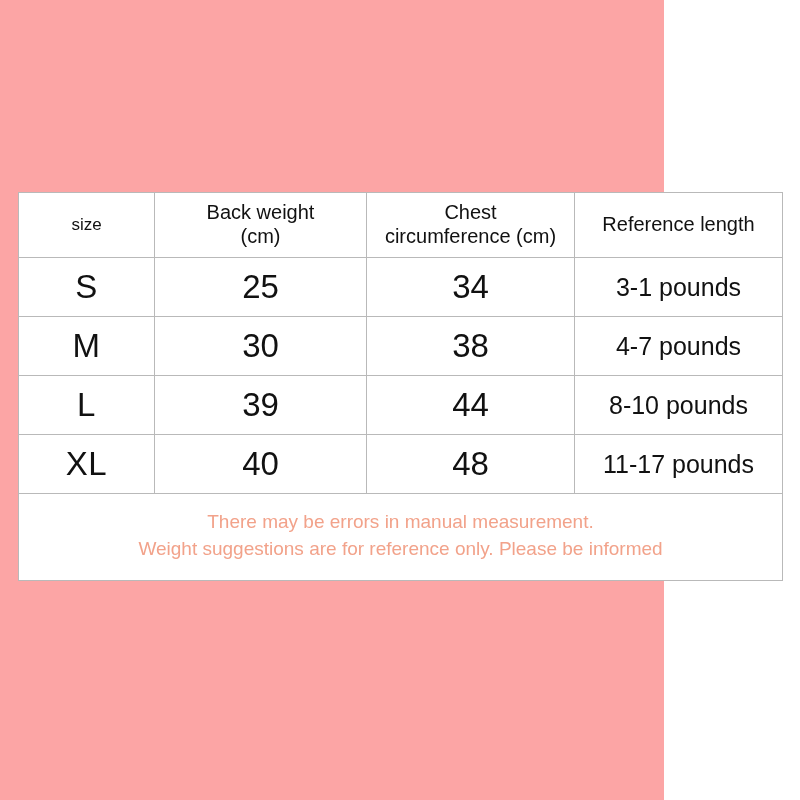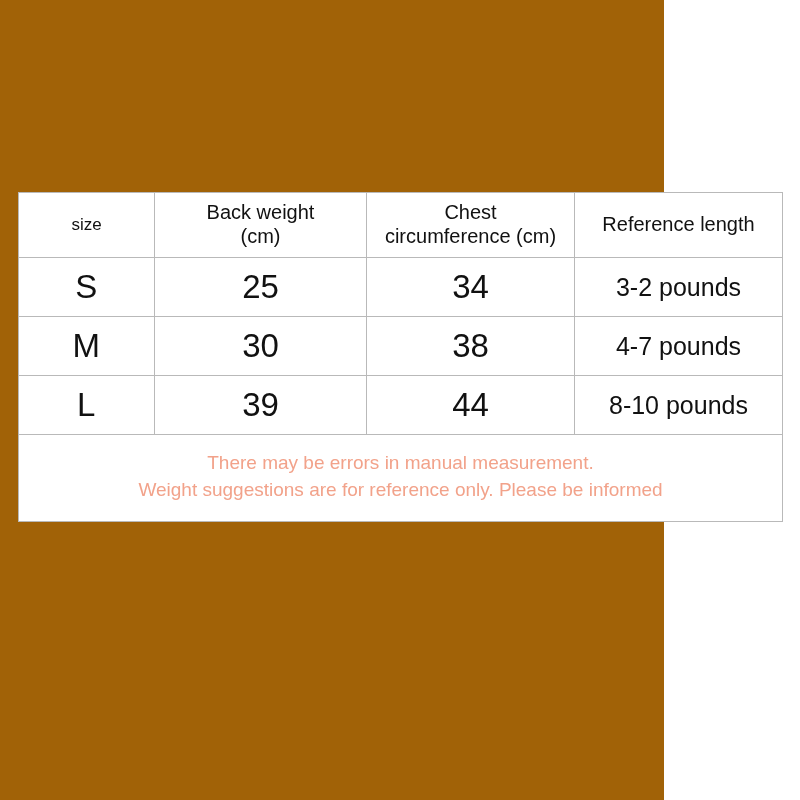--- a/index.html
+++ b/index.html
@@ -10,21 +10,21 @@
     width: 800px;
     height: 800px;
     background: #ffffff;
     font-family: "Liberation Sans", sans-serif;
     overflow: hidden;
   }
   .page {
     position: relative;
     width: 664px;
     height: 800px;
-    background: #a16207;
+    background: #fca5a5;
   }
   .table-wrap {
     position: absolute;
     left: 18px;
     top: 192px;
     width: 764px;
   }
   table.size-table {
     border-collapse: collapse;
     width: 764px;
@@ -108,37 +108,43 @@
             <div>circumference (cm)</div>
           </td>
           <td>Reference length</td>
         </tr>
 
 
         <tr class="data-row">
           <td class="cell-size">S</td>
           <td class="cell-back">25</td>
           <td class="cell-chest">34</td>
-          <td class="cell-ref">3-2 pounds</td>
+          <td class="cell-ref">3-1 pounds</td>
         </tr>
 
         <tr class="data-row">
           <td class="cell-size">M</td>
           <td class="cell-back">30</td>
           <td class="cell-chest">38</td>
           <td class="cell-ref">4-7 pounds</td>
         </tr>
 
         <tr class="data-row">
           <td class="cell-size">L</td>
           <td class="cell-back">39</td>
           <td class="cell-chest">44</td>
           <td class="cell-ref">8-10 pounds</td>
         </tr>
 
+        <tr class="data-row">
+          <td class="cell-size">XL</td>
+          <td class="cell-back">40</td>
+          <td class="cell-chest">48</td>
+          <td class="cell-ref">11-17 pounds</td>
+        </tr>
 
         <tr class="note-row">
           <td colspan="4">
             <div class="note-text">
               <span class="note-line">There may be errors in manual measurement.</span>
               <span class="note-line">Weight suggestions are for reference only. Please be informed</span>
             </div>
           </td>
         </tr>
       </tbody>

